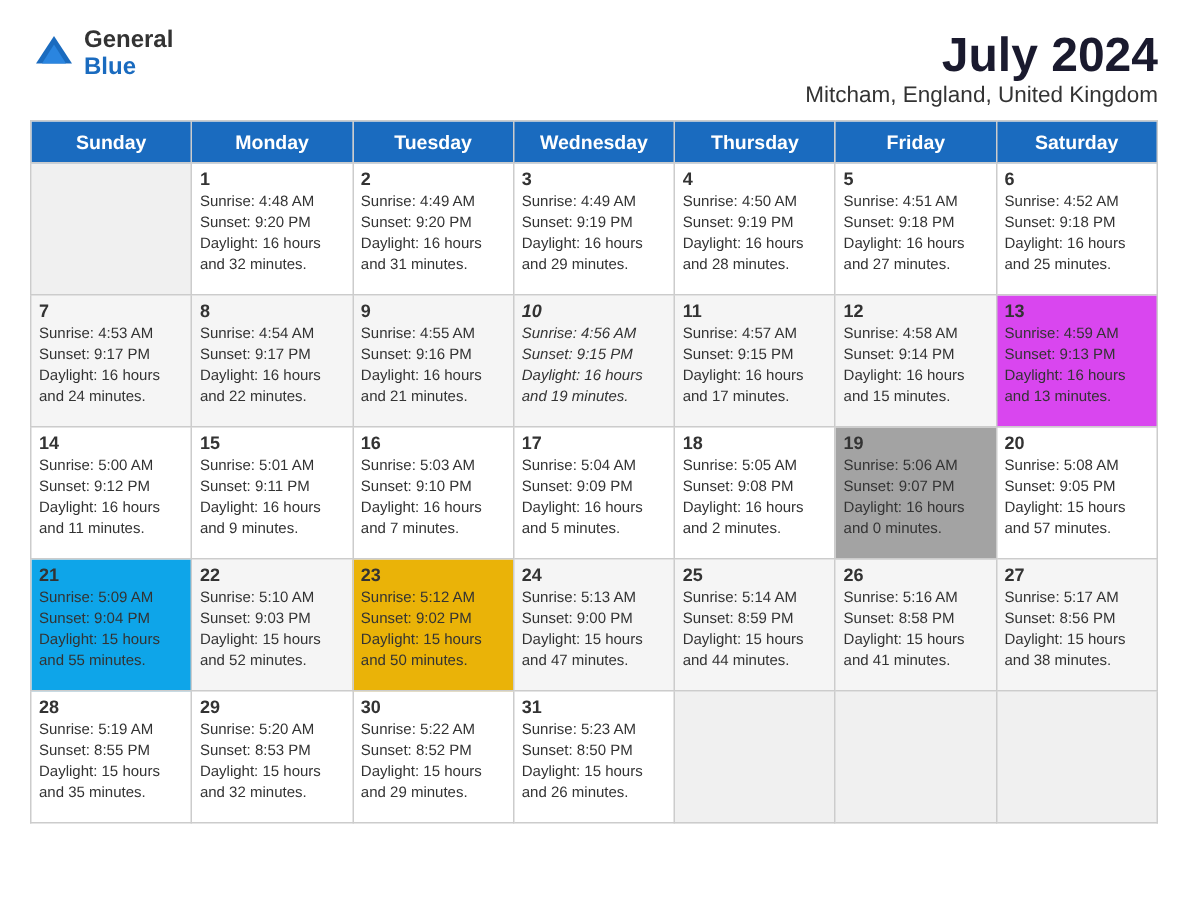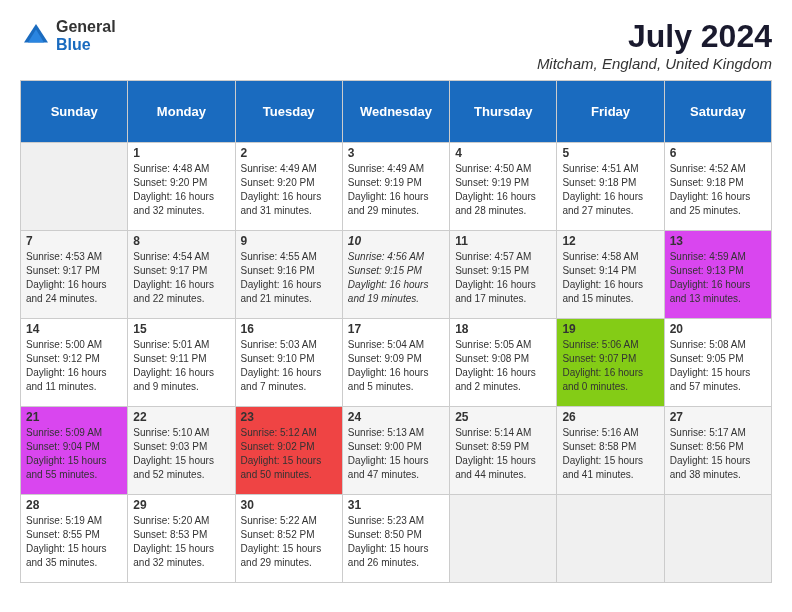--- a/index.html
+++ b/index.html
@@ -50,31 +50,30 @@
     }
     .main-title {
       font-size: 32px;
       font-weight: bold;
       color: #1a1a2e;
     }
     .subtitle {
       font-size: 15px;
       color: #333;
       font-weight: normal;
-      font-style: italic;
     }
     .calendar {
       width: 100%;
       border-collapse: collapse;
     }
     .calendar th {
       background-color: #1a6bbf;
       color: white;
       text-align: center;
-      padding: 23px 4px;
+      padding: 6px 4px;
       font-size: 13px;
       font-weight: bold;
       border: 1px solid #ccc;
     }
     .calendar td {
       border: 1px solid #ccc;
       vertical-align: top;
       padding: 3px 5px;
       width: calc(100% / 7);
       height: 88px;
@@ -251,51 +250,51 @@
 Daylight: 16 hours
 and 5 minutes.</div>
           </td>
           <td style="background: rgb(255, 255, 255);">
             <div class="day-num">18</div>
             <div class="day-info" style="white-space: pre-line;">Sunrise: 5:05 AM
 Sunset: 9:08 PM
 Daylight: 16 hours
 and 2 minutes.</div>
           </td>
-          <td style="background: #84cc16;">
+          <td style="background: #a3a3a3;">
             <div class="day-num">19</div>
             <div class="day-info" style="white-space: pre-line;">Sunrise: 5:06 AM
 Sunset: 9:07 PM
 Daylight: 16 hours
 and 0 minutes.</div>
           </td>
           <td style="background: rgb(255, 255, 255);">
             <div class="day-num">20</div>
             <div class="day-info" style="white-space: pre-line;">Sunrise: 5:08 AM
 Sunset: 9:05 PM
 Daylight: 15 hours
 and 57 minutes.</div>
           </td>
         </tr>
         <tr>
-          <td style="background: #d946ef;">
+          <td style="background: #0ea5e9;">
             <div class="day-num">21</div>
             <div class="day-info" style="white-space: pre-line;">Sunrise: 5:09 AM
 Sunset: 9:04 PM
 Daylight: 15 hours
 and 55 minutes.</div>
           </td>
           <td style="background: rgb(245, 245, 245);">
             <div class="day-num">22</div>
             <div class="day-info" style="white-space: pre-line;">Sunrise: 5:10 AM
 Sunset: 9:03 PM
 Daylight: 15 hours
 and 52 minutes.</div>
           </td>
-          <td style="background: #ef4444; margin-top: 32px;">
+          <td style="background: #eab308; margin-top: 32px;">
             <div class="day-num">23</div>
             <div class="day-info" style="white-space: pre-line;">Sunrise: 5:12 AM
 Sunset: 9:02 PM
 Daylight: 15 hours
 and 50 minutes.</div>
           </td>
           <td style="background: rgb(245, 245, 245);">
             <div class="day-num">24</div>
             <div class="day-info" style="white-space: pre-line;">Sunrise: 5:13 AM
 Sunset: 9:00 PM

